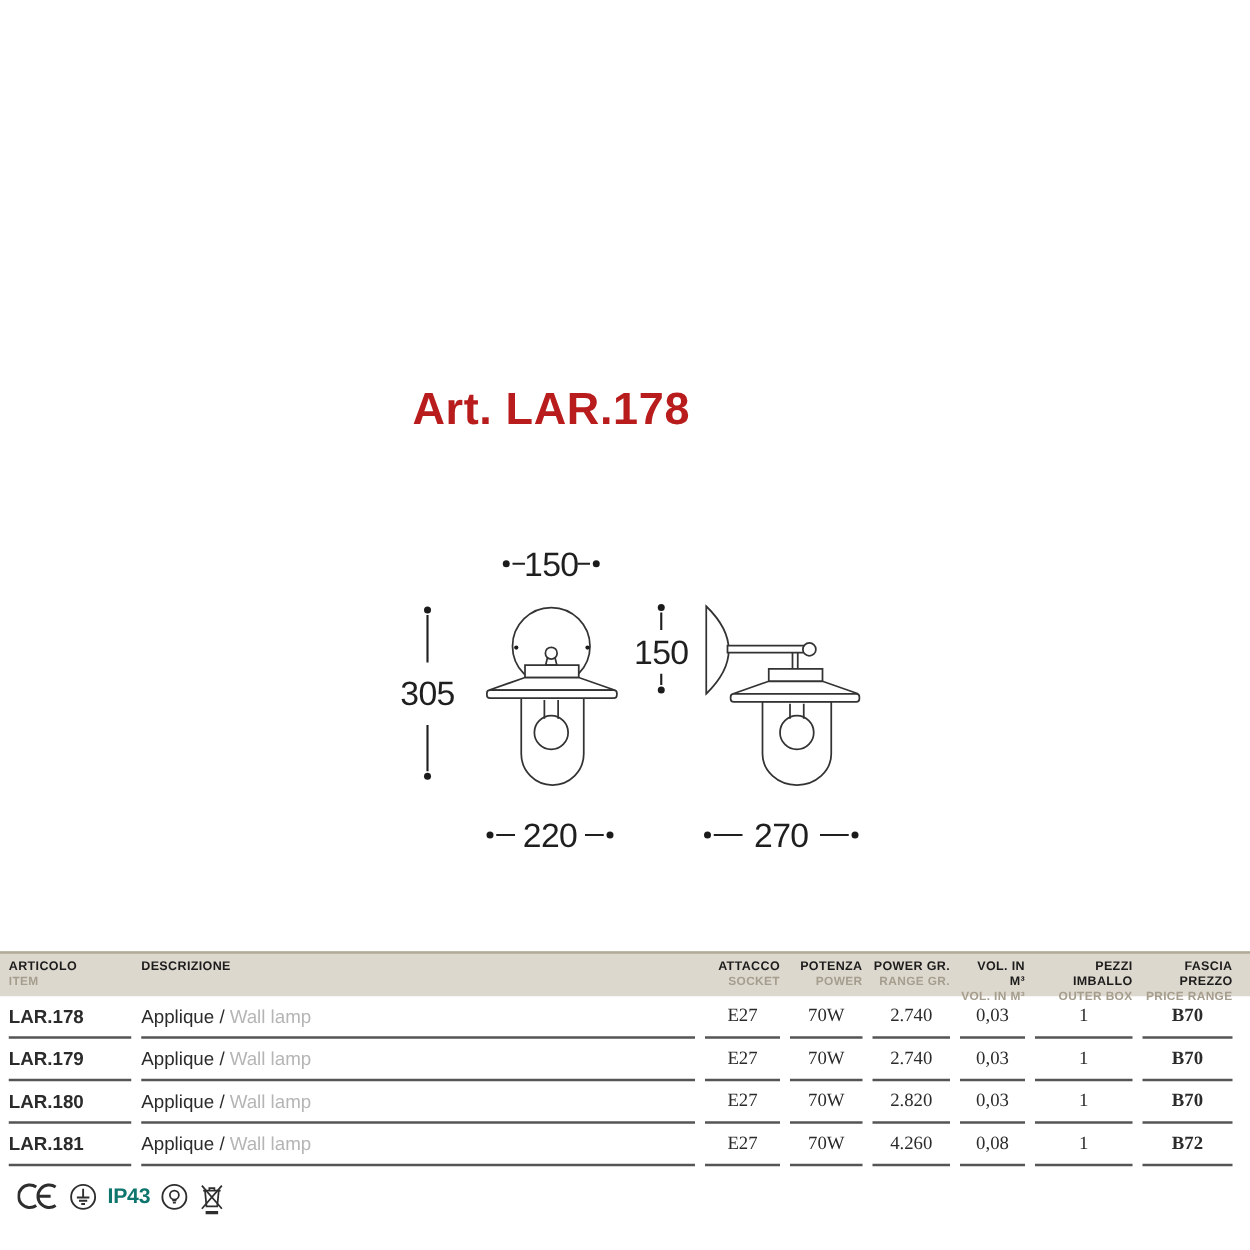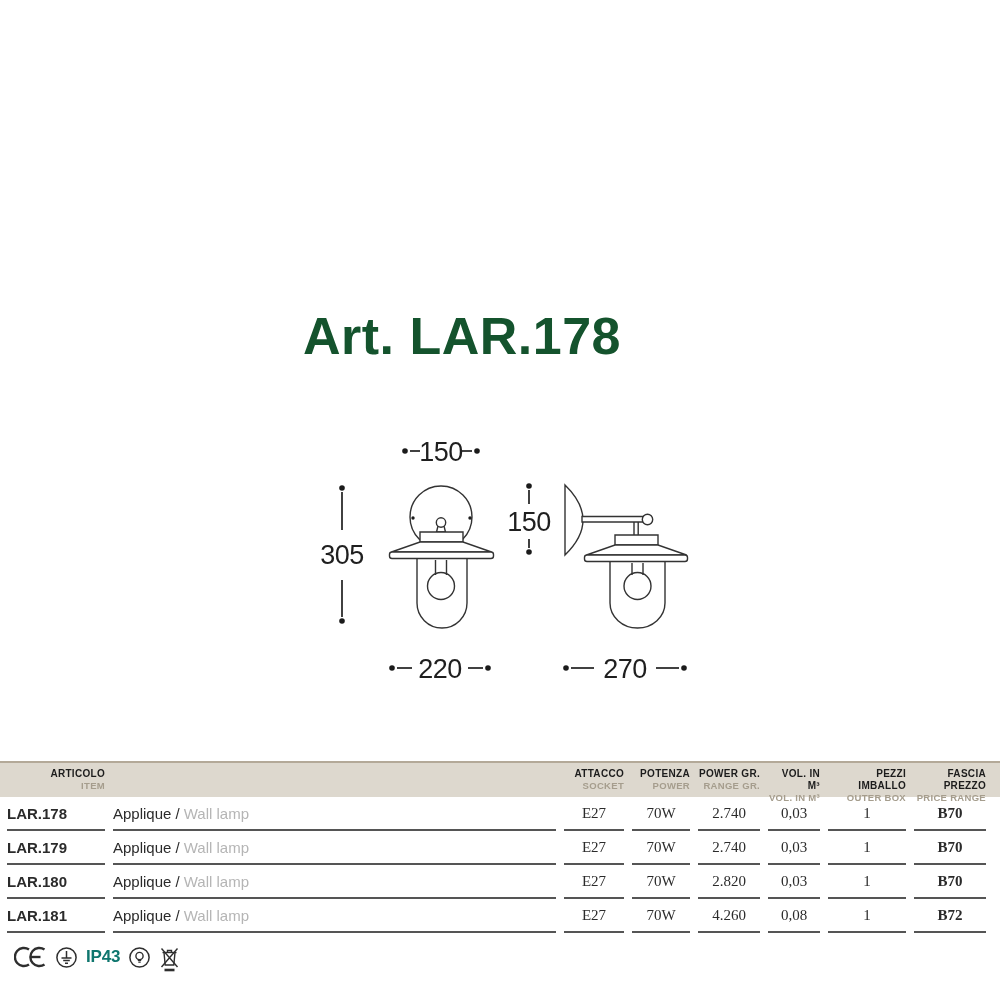--- a/index.html
+++ b/index.html
@@ -1,39 +1,39 @@
 <!DOCTYPE html>
 <html style="--header-bg: #ddd8ce; --header-border: #b3a998; --divider: #555555; --text-gray: #a59d8d; --drawing-line: #333333;"><head>
 <meta charset="utf-8">
 <style>
   html,body{margin:0;padding:0;background:#fff;}
   .page{
     position:relative;width:1000px;height:1000px;background:#fff;overflow:hidden;
     font-family:"Liberation Sans", sans-serif;
   }
   .title{
-    position:absolute;left:462px;top:306px;transform:translateX(-50%);
-    margin:0;font-size:52px;font-weight:bold;color:#14532d;letter-spacing:.5px;white-space:nowrap;
+    position:absolute;left:441px;top:306px;transform:translateX(-50%);
+    margin:0;font-size:36px;font-weight:bold;color:#b91c1c;letter-spacing:.5px;white-space:nowrap;
   }
   .drawing{position:absolute;left:300px;top:425px;}
   .drawing path,.drawing circle,.drawing rect,.drawing line,.drawing polygon{vector-effect:non-scaling-stroke;}
   .stroke{stroke:#333;stroke-width:1.4;fill:none;}
   .wfill{fill:#fff;stroke:#333;stroke-width:1.4;}
   .dimline{stroke:#1f1f1f;stroke-width:1.7;}
   .dimdot{fill:#1b1b1b;}
   .dimtext{font-family:"Liberation Sans",sans-serif;font-size:27px;fill:#1f1f1f;letter-spacing:-.5px;}
   
   .thead{
     position:absolute;top:761px;left:0;width:1000px;height:36px;box-sizing:border-box;
     background:var(--header-bg,#ddd8ce);border-top:2px solid var(--header-border,#b3a998);
     display:flex;padding-top:5px;
   }
   .tbody{position:absolute;top:797px;left:0;width:1000px;}
   .trow{display:flex;height:34px;}
-  .cell{box-sizing:border-box;margin-right:8px;text-align:right;}
+  .cell{box-sizing:border-box;margin-right:8px;}
   .c0{width:98px;margin-left:7px;}
   .c1{width:443px;}
   .c2{width:60px;}
   .c3{width:58px;}
   .c4{width:62px;}
   .c5{width:52px;}
   .c6{width:78px;}
   .c7{width:72px;margin-right:14px;}
   .hcell .h-main{font-size:10px;font-weight:bold;color:#1c1c1c;letter-spacing:.3px;line-height:12px;}
   .hcell .h-sub{font-size:9.5px;font-weight:bold;color:var(--text-gray,#a59d8d);letter-spacing:.3px;line-height:11px;}
@@ -124,20 +124,21 @@
     </g>
   </svg>
 
   <div class="thead">
   <div class="cell hcell c0">
     <div class="h-main">ARTICOLO</div>
     <div class="h-sub">ITEM</div>
   </div>
 
   <div class="cell hcell c1">
+    <div class="h-main">DESCRIZIONE</div>
   </div>
 
   <div class="cell hcell c2">
     <div class="h-main">ATTACCO</div>
     <div class="h-sub">SOCKET</div>
   </div>
 
   <div class="cell hcell c3">
     <div class="h-main">POTENZA</div>
     <div class="h-sub">POWER</div>

